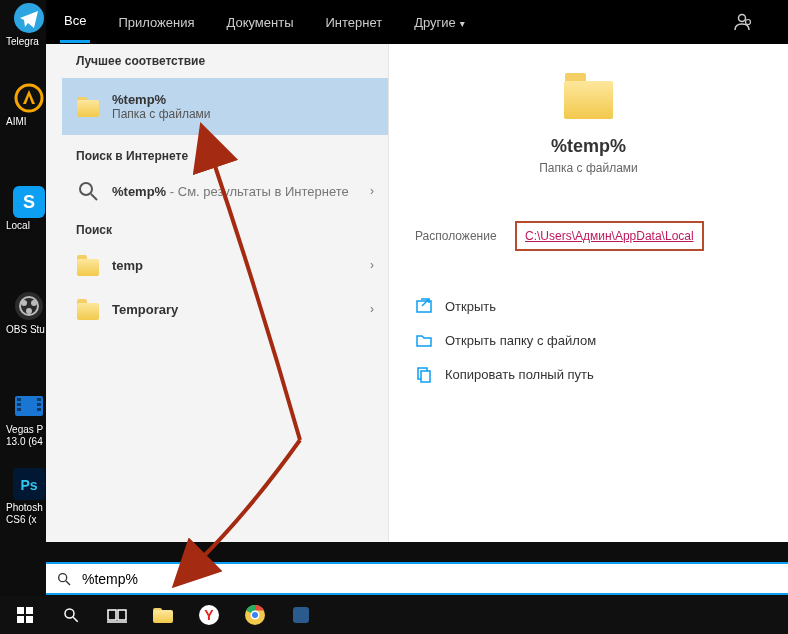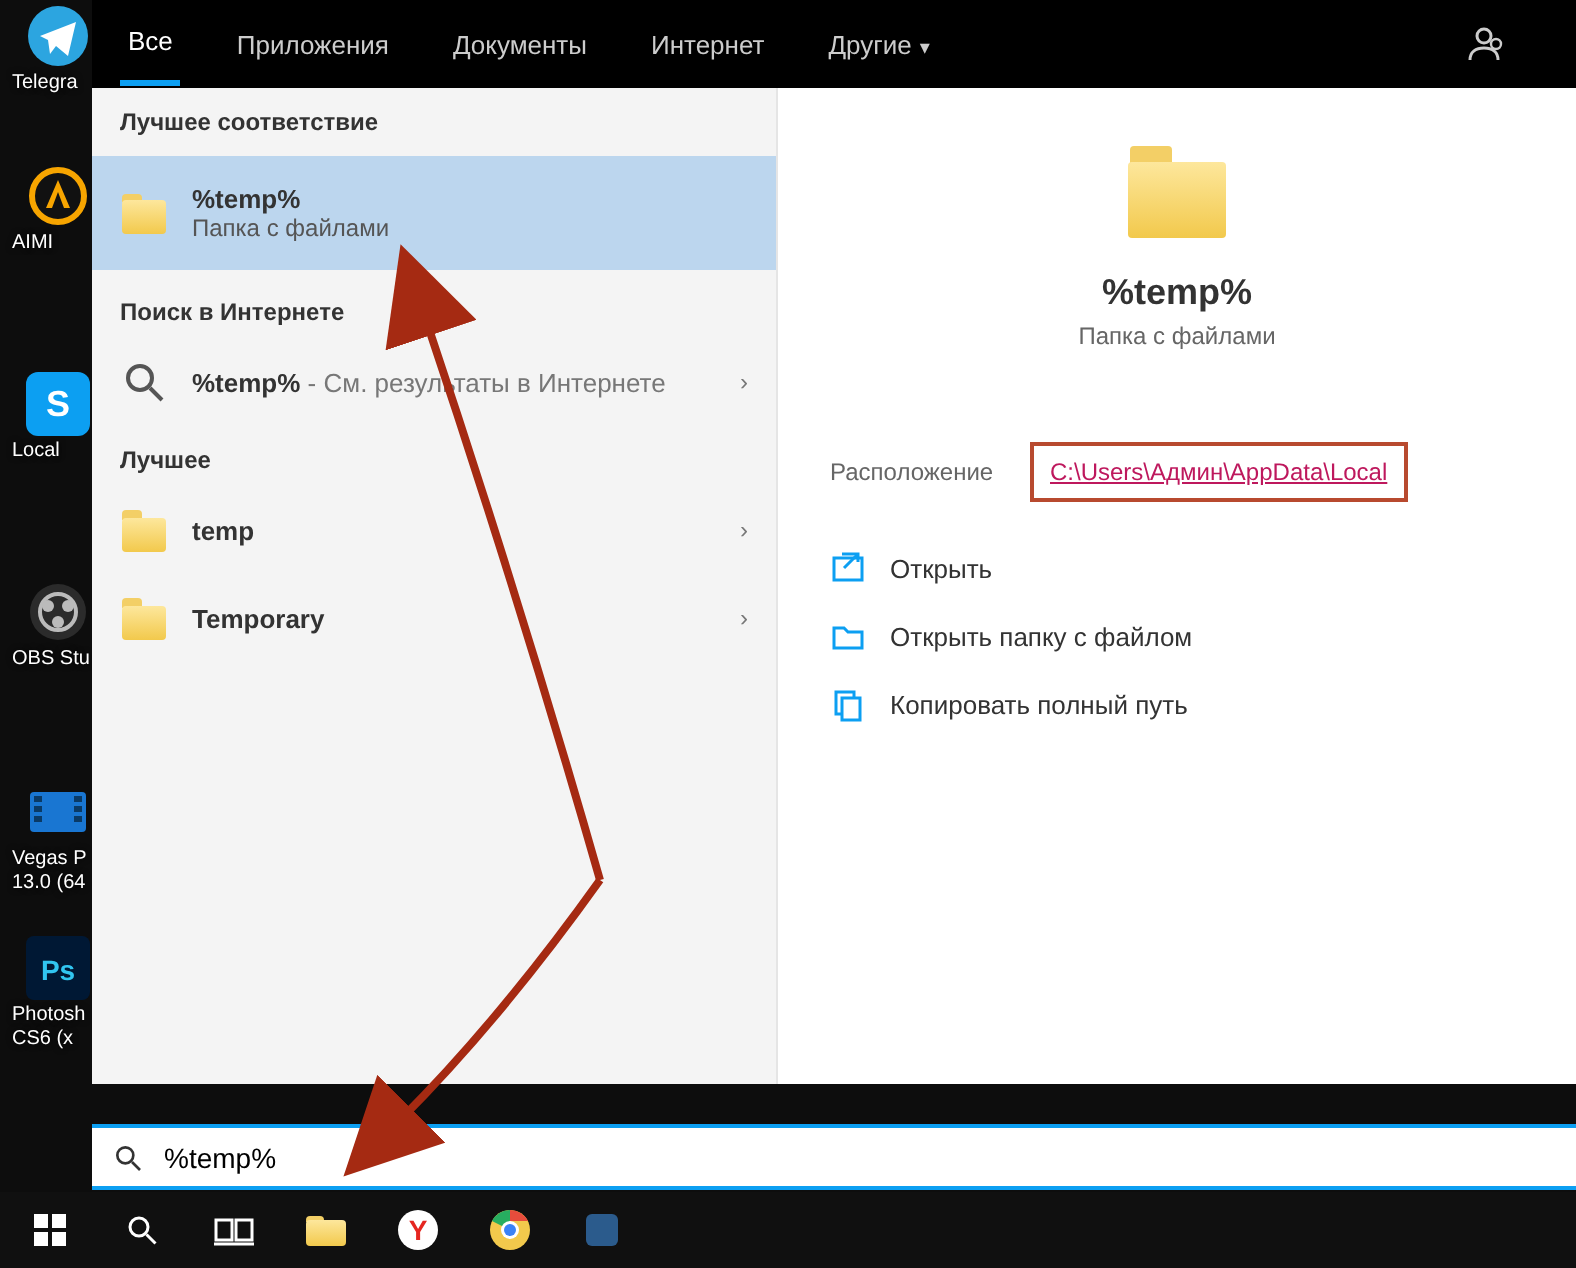--- a/index.html
+++ b/index.html
@@ -16,39 +16,39 @@
 
   
   .tabs { height: 44px; background: #000; display: flex; align-items: center; padding-left: 14px; gap: 24px; color: #fff; font-size: 13px; position: relative; }
   .tab { padding: 12px 4px; cursor: pointer; color: #ccc; }
   .tab.active { color: #fff; border-bottom: 3px solid #0c9ff2; }
   .tab .chev { font-size: 10px; margin-left: 4px; }
   .person-icon { position: absolute; right: 36px; top: 12px; }
 
   
   .columns { position: absolute; top: 44px; left: 0; right: 0; bottom: 0; display: flex; }
-  .left { width: 342px; background: #f4f4f4; display: flex; flex-direction: column; }
+  .left { width: 342px; background: #f4f4f4; display: flex; flex-direction: column; padding-left: 16px; }
   .right { flex: 1; background: #fff; border-left: 1px solid #e5e5e5; padding-top: 24px; text-align: center; color: #333; }
 
   .section-title { padding: 10px 14px 6px; font-size: 12px; color: #333; font-weight: 600; }
 
   .result { display: flex; align-items: center; padding: 10px 14px; font-size: 13px; color: #333; position: relative; cursor: pointer; }
   .result.best { background: #bcd6ee; padding: 14px 14px; margin: 4px 0; }
   .result .ricon { width: 24px; height: 24px; margin-right: 12px; flex-shrink: 0; }
   .result .rtext .t1 { font-weight: 600; }
   .result .rtext .t2 { font-size: 12px; color: #555; }
   .result .rtext.inline { white-space: nowrap; }
   .result .rtext .suffix { color: #777; font-weight: 400; }
   .result .arrow { position: absolute; right: 14px; color: #777; font-size: 12px; }
 
   .preview-icon { width: 54px; height: 54px; margin: 0 auto 14px; position: relative; }
   .preview-title { font-size: 18px; font-weight: 600; margin-bottom: 4px; }
   .preview-sub { font-size: 12px; color: #666; margin-bottom: 30px; }
 
-  .kv-row { display: flex; align-items: center; justify-content: flex-start; padding: 16px 26px; font-size: 12px; text-align: left; }
+  .kv-row { display: flex; align-items: center; justify-content: flex-start; padding: 16px 26px; margin-bottom: 22px; font-size: 12px; text-align: left; }
   .kv-row .k { color: #666; width: 100px; }
   .kv-row .v { color: #be185d; text-decoration: underline; cursor: pointer; padding: 6px 8px; border: 2px solid #b84a2f; }
 
   .action { display: flex; align-items: center; padding: 8px 26px; font-size: 13px; text-align: left; cursor: pointer; }
   .action .aicon { width: 18px; height: 18px; margin-right: 12px; }
 
   
   .folder { position: relative; width: 100%; height: 100%; }
   .folder::before { content: ""; position: absolute; left: 6%; top: 10%; width: 40%; height: 18%; background: #f3cf66; border-radius: 2px 2px 0 0; }
   .folder::after { content: ""; position: absolute; left: 4%; top: 24%; width: 92%; height: 70%; background: linear-gradient(180deg, #fde79c, #f2c94c); border-radius: 2px; }
@@ -174,21 +174,21 @@
               <circle cx="10" cy="10" r="6" fill="none" stroke="#555" stroke-width="2"></circle>
               <line x1="15" y1="15" x2="21" y2="21" stroke="#555" stroke-width="2"></line>
             </svg>
         </div>
         <div class="rtext inline">
           <span class="t1">%temp%</span><span class="suffix"> - См. результаты в Интернете</span>
         </div>
         <span class="arrow">›</span>
       </div>
 
-      <div class="section-title">Лучшее</div>
+      <div class="section-title">Поиск</div>
       <div class="result">
         <div class="ricon">
             <div class="folder"></div>
           </div>
         <div class="rtext">
             <div class="t1">temp</div>
           </div>
         <span class="arrow">›</span>
       </div>
       <div class="result">

